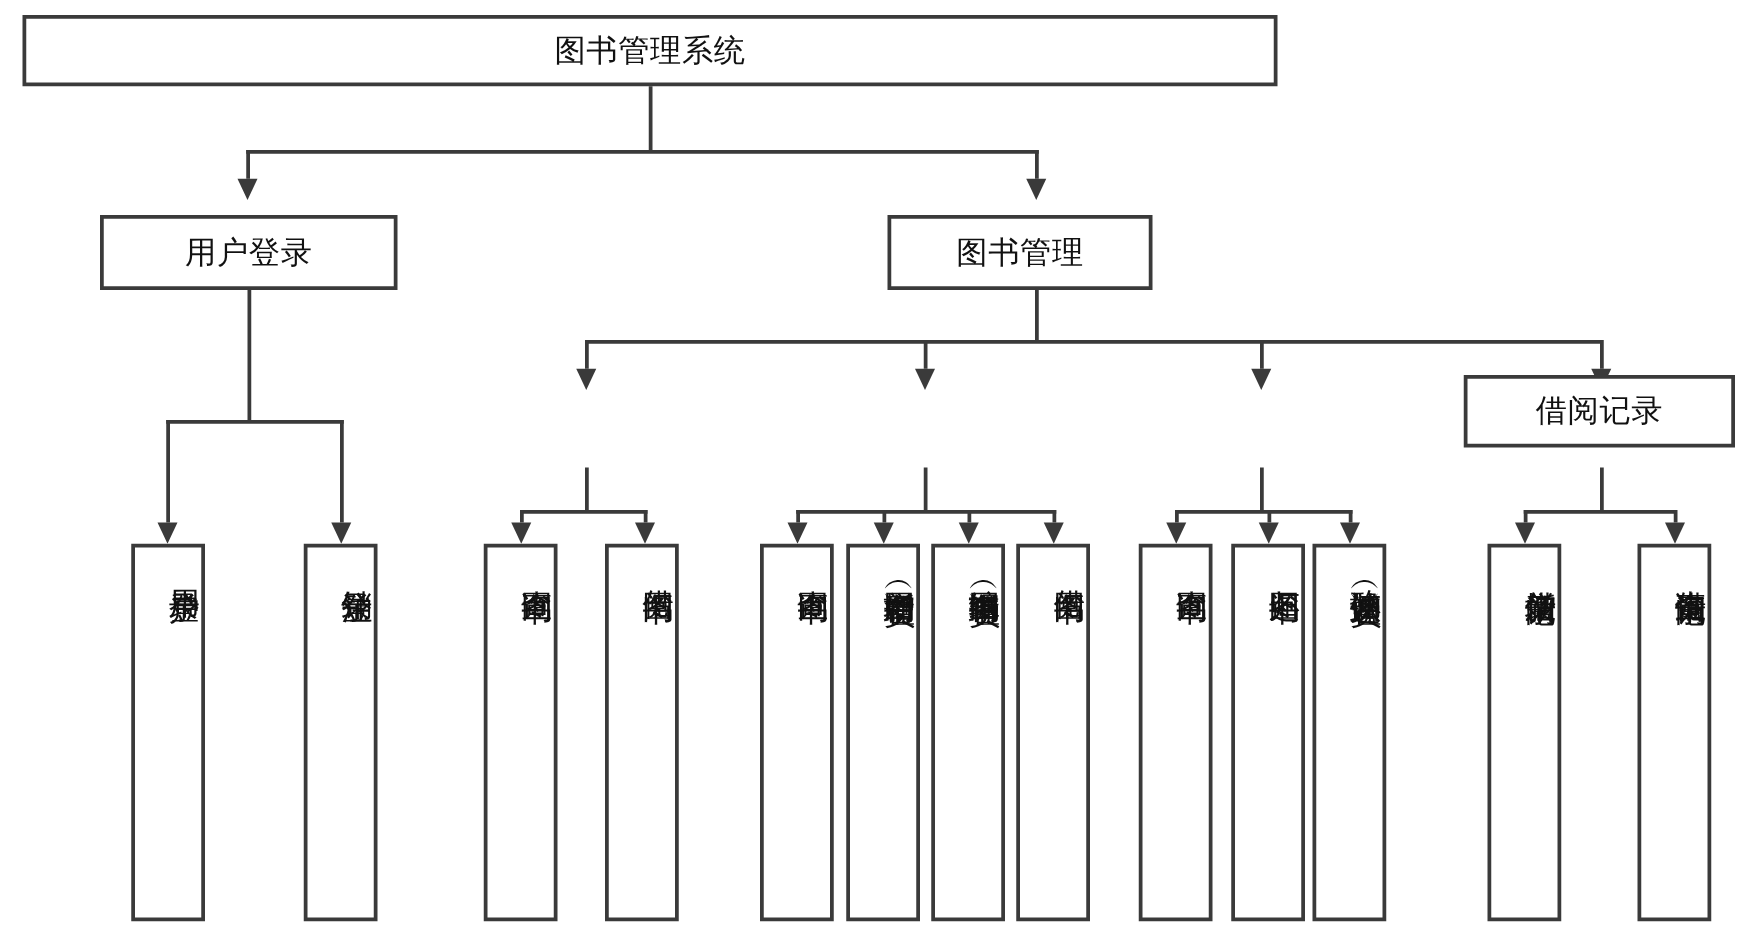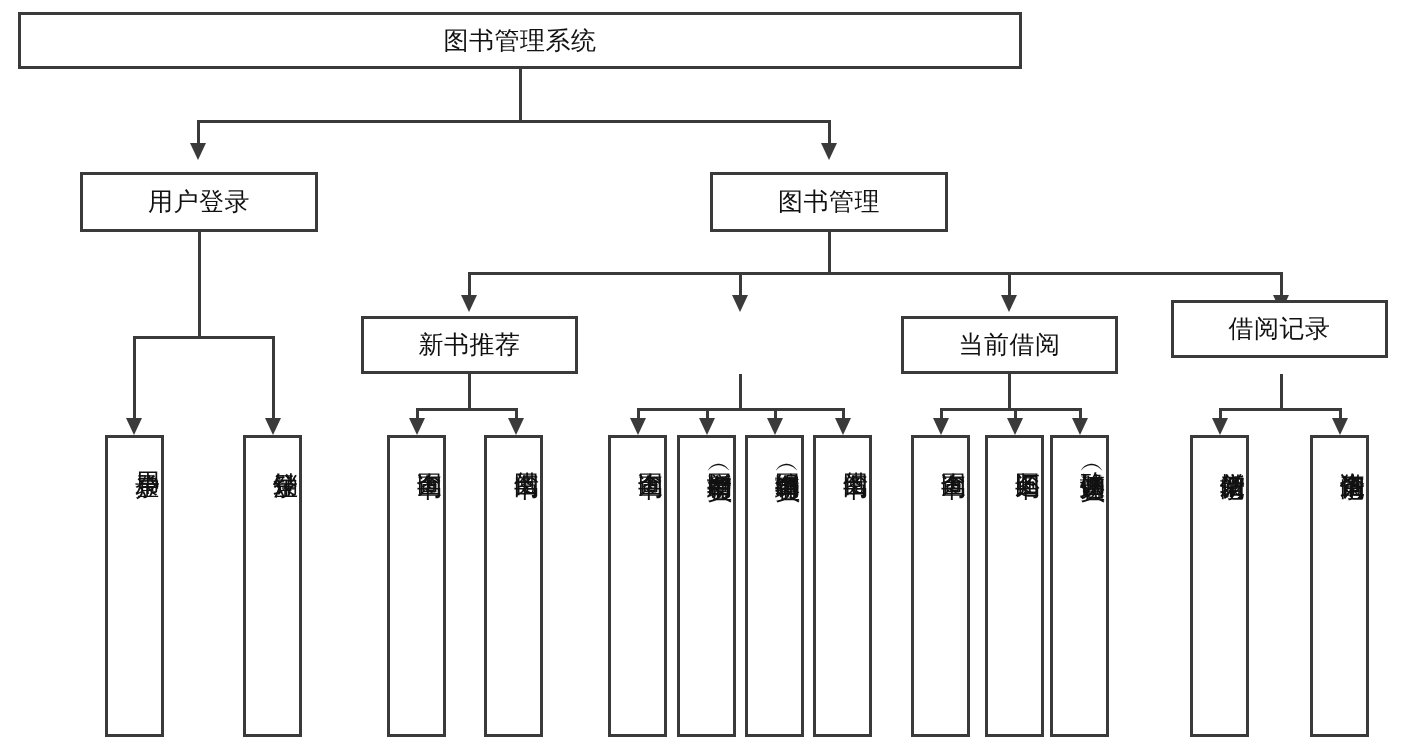--- a/index.html
+++ b/index.html
@@ -85,21 +85,21 @@
   <div class="edge v" style="left:519px; top:69px; height:51px;"></div>
   <div class="edge h" style="left:197px; top:120px; width:634px;"></div>
   <div class="edge v" style="left:197px; top:120px; height:23px;"></div>
   <div class="edge v" style="left:828px; top:120px; height:23px;"></div>
   <div class="arrow" style="left:190px; top:143px;"></div>
   <div class="arrow" style="left:821px; top:143px;"></div>
 
   <div class="node horiz" style="left:80px; top:172px; width:238px; height:60px;">
     <span>用户登录</span>
   </div>
-  <div class="node horiz" style="left:710px; top:172px; width:238px; height:60px;">
+  <div class="node horiz" style="left:710px; top:172px; width:212px; height:60px;">
     <span>图书管理</span>
   </div>
 
   <div class="edge v" style="left:198px; top:232px; height:104px;"></div>
   <div class="edge h" style="left:133px; top:336px; width:142px;"></div>
   <div class="edge v" style="left:133px; top:336px; height:82px;"></div>
   <div class="edge v" style="left:272px; top:336px; height:82px;"></div>
   <div class="arrow" style="left:126px; top:418px;"></div>
   <div class="arrow" style="left:265px; top:418px;"></div>
 
@@ -107,26 +107,20 @@
   <div class="edge h" style="left:468px; top:272px; width:812px;"></div>
   <div class="edge v" style="left:468px; top:272px; height:23px;"></div>
   <div class="edge v" style="left:739px; top:272px; height:23px;"></div>
   <div class="edge v" style="left:1008px; top:272px; height:23px;"></div>
   <div class="edge v" style="left:1280px; top:272px; height:23px;"></div>
   <div class="arrow" style="left:461px; top:295px;"></div>
   <div class="arrow" style="left:732px; top:295px;"></div>
   <div class="arrow" style="left:1001px; top:295px;"></div>
   <div class="arrow" style="left:1273px; top:295px;"></div>
 
-  <div class="node horiz" style="left:361px; top:316px; width:217px; height:58px;">
-    <span>新书推荐</span>
-  </div>
-  <div class="node horiz" style="left:901px; top:316px; width:217px; height:58px;">
-    <span>当前借阅</span>
-  </div>
   <div class="node horiz" style="left:1171px; top:300px; width:217px; height:58px;">
     <span>借阅记录</span>
   </div>
 
   <div class="edge v" style="left:468px; top:374px; height:34px;"></div>
   <div class="edge h" style="left:416px; top:408px; width:102px;"></div>
   <div class="edge v" style="left:416px; top:408px; height:10px;"></div>
   <div class="edge v" style="left:515px; top:408px; height:10px;"></div>
   <div class="arrow" style="left:409px; top:418px;"></div>
   <div class="arrow" style="left:508px; top:418px;"></div>

